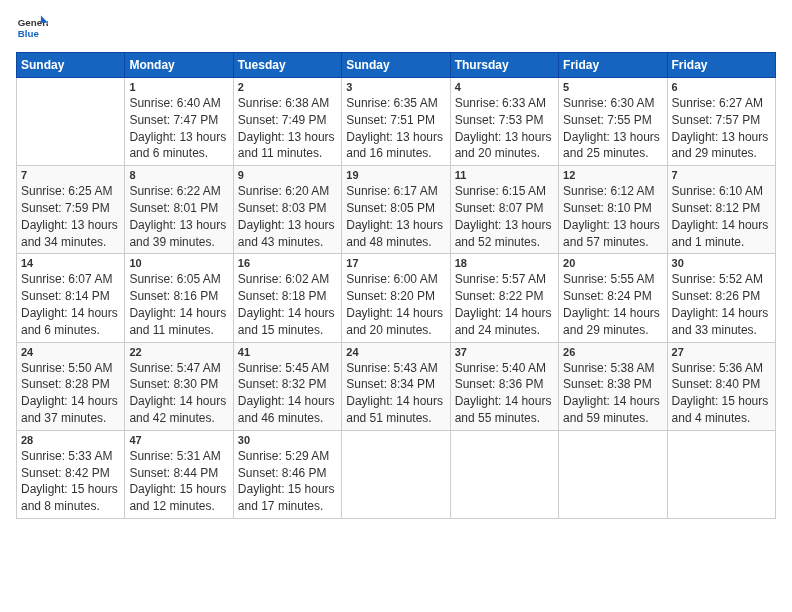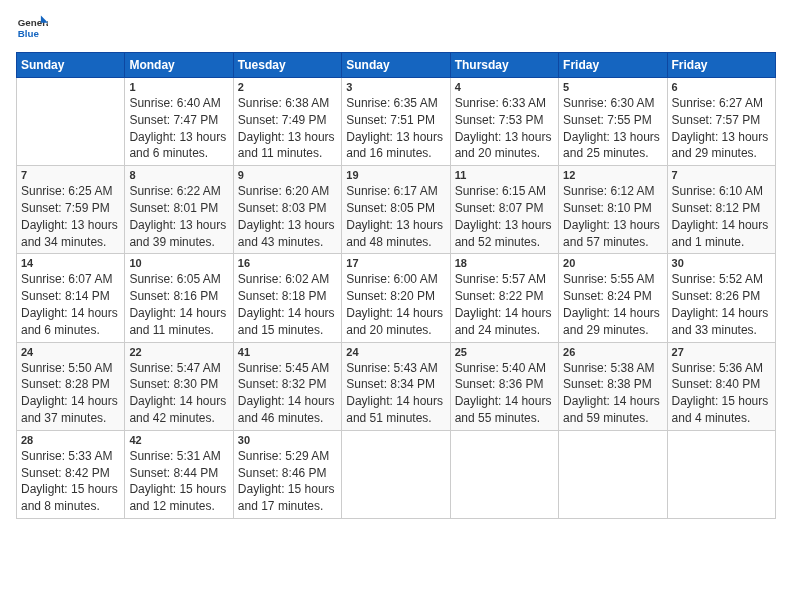--- a/index.html
+++ b/index.html
@@ -212,39 +212,39 @@
           </td>
           <td>
             <span class="day-num">41</span>
             <div class="day-info">Sunrise: 5:45 AM<br>Sunset: 8:32 PM<br>Daylight: 14 hours<br>and 46 minutes.</div>
           </td>
           <td>
             <span class="day-num">24</span>
             <div class="day-info">Sunrise: 5:43 AM<br>Sunset: 8:34 PM<br>Daylight: 14 hours<br>and 51 minutes.</div>
           </td>
           <td>
-            <span class="day-num">25</span>
+            <span class="day-num">37</span>
             <div class="day-info">Sunrise: 5:40 AM<br>Sunset: 8:36 PM<br>Daylight: 14 hours<br>and 55 minutes.</div>
           </td>
           <td>
             <span class="day-num">26</span>
             <div class="day-info">Sunrise: 5:38 AM<br>Sunset: 8:38 PM<br>Daylight: 14 hours<br>and 59 minutes.</div>
           </td>
           <td>
             <span class="day-num">27</span>
             <div class="day-info">Sunrise: 5:36 AM<br>Sunset: 8:40 PM<br>Daylight: 15 hours<br>and 4 minutes.</div>
           </td>
         </tr>
         <tr>
           <td>
             <span class="day-num">28</span>
             <div class="day-info">Sunrise: 5:33 AM<br>Sunset: 8:42 PM<br>Daylight: 15 hours<br>and 8 minutes.</div>
           </td>
           <td>
-            <span class="day-num">42</span>
+            <span class="day-num">47</span>
             <div class="day-info">Sunrise: 5:31 AM<br>Sunset: 8:44 PM<br>Daylight: 15 hours<br>and 12 minutes.</div>
           </td>
           <td>
             <span class="day-num">30</span>
             <div class="day-info">Sunrise: 5:29 AM<br>Sunset: 8:46 PM<br>Daylight: 15 hours<br>and 17 minutes.</div>
           </td>
           <td class="empty"></td>
           <td class="empty"></td>
           <td class="empty"></td>
           <td class="empty"></td>

